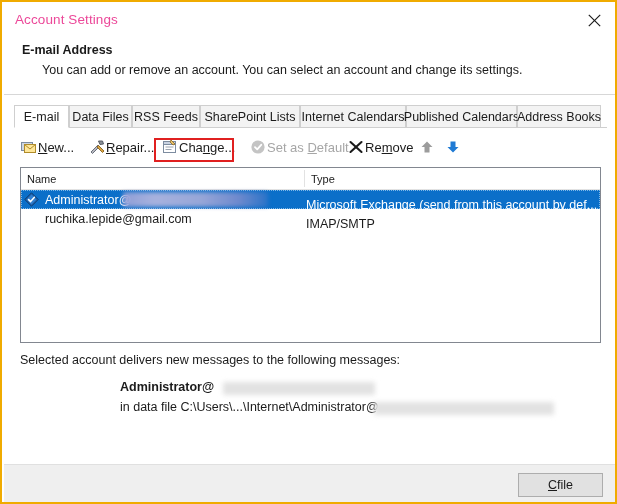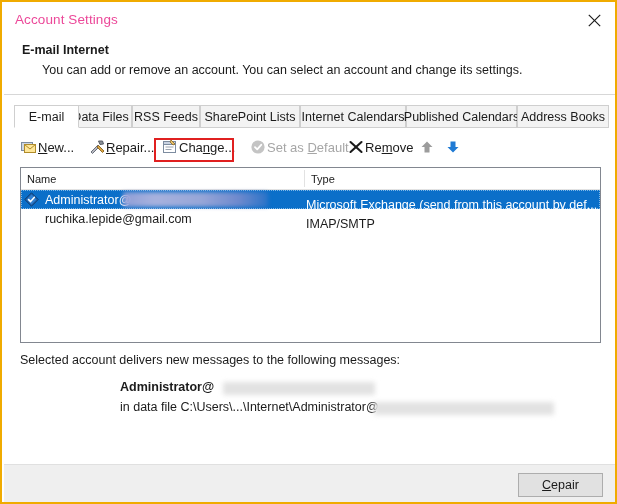--- a/index.html
+++ b/index.html
@@ -312,48 +312,48 @@
       <span>
         <svg width="13" height="13" viewBox="0 0 13 13">
           <line x1="0.8" y1="0.8" x2="12.2" y2="12.2" stroke="#1b1b1b" stroke-width="1.15"></line>
           <line x1="12.2" y1="0.8" x2="0.8" y2="12.2" stroke="#1b1b1b" stroke-width="1.15"></line>
         </svg>
       </span>
     </div>
   </div>
 
   <div id="header-area">
-    <div id="header-title">E-mail Internet</div>
+    <div id="header-title">E-mail Address</div>
     <div id="header-desc">You can add or remove an account. You can select an account and change its settings.</div>
   </div>
   <div id="header-rule"></div>
   <div id="header-rule2"></div>
 
   <div id="content">
 
     <div id="tabstrip">
-      <div class="tab active" style="left:0px;width:65px;">
+      <div class="tab active" style="left:0px;width:55px;">
           <span>E-mail</span>
         </div>
       <div class="tab" style="left:118px;width:68px;">
           <span>RSS Feeds</span>
         </div>
       <div class="tab" style="left:55px;width:63px;">
           <span>Data Files</span>
         </div>
       <div class="tab" style="left:186px;width:100px;">
           <span>SharePoint Lists</span>
         </div>
       <div class="tab" style="left:286px;width:106px;">
           <span>Internet Calendars</span>
         </div>
       <div class="tab" style="left:392px;width:111px;">
           <span>Published Calendars</span>
         </div>
-      <div class="tab" style="left:503px;width:92px;">
+      <div class="tab" style="left:503px;width:84px;">
           <span>Address Books</span>
         </div>
     </div>
     <div id="tabline"></div>
 
     <div id="toolbar">
 
       <div class="tb-btn" style="left:4px;">
         <span class="tb-icon">
           <svg width="16" height="16" viewBox="0 0 16 16">
@@ -458,17 +458,17 @@
     <span class="redact on-white" style="left:219px; top:285px; width:152px; height:13px;"></span>
     <div id="delivery-path">in data file C:\Users\...\Internet\Administrator@</div>
     <span class="redact on-white" style="left:370px; top:305px; width:180px; height:13px;"></span>
 
   </div>
 
   <div id="change-highlight"></div>
 
   <div id="footer">
     <div id="close-button">
-      <span><u>C</u><span>epair</span></span>
+      <span><u>C</u><span>file</span></span>
     </div>
   </div>
 
 </div>
 
 </body></html>

